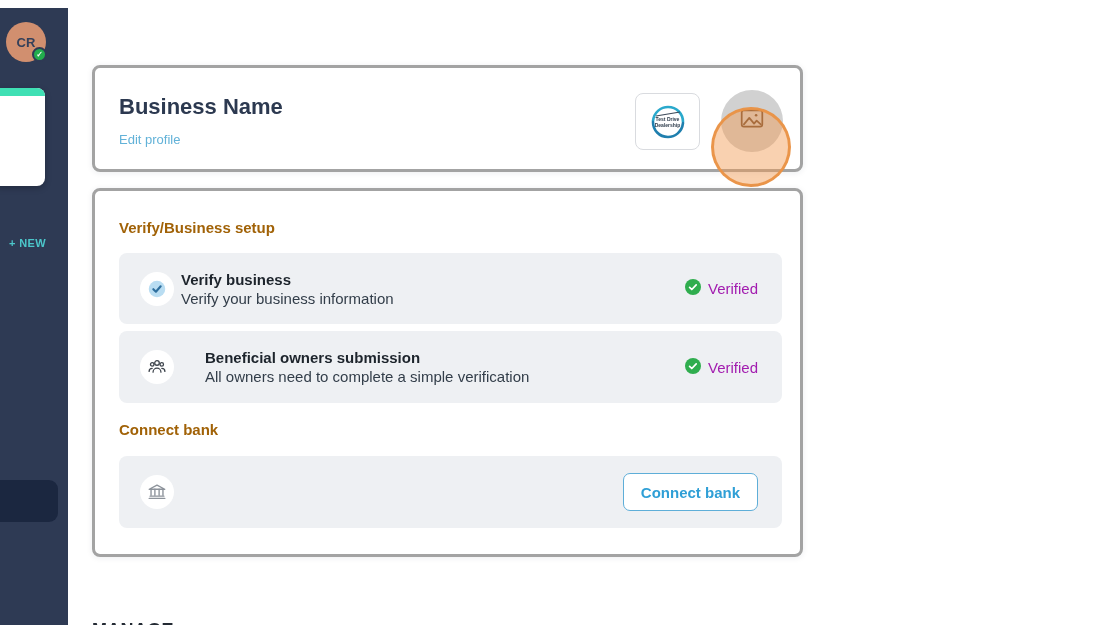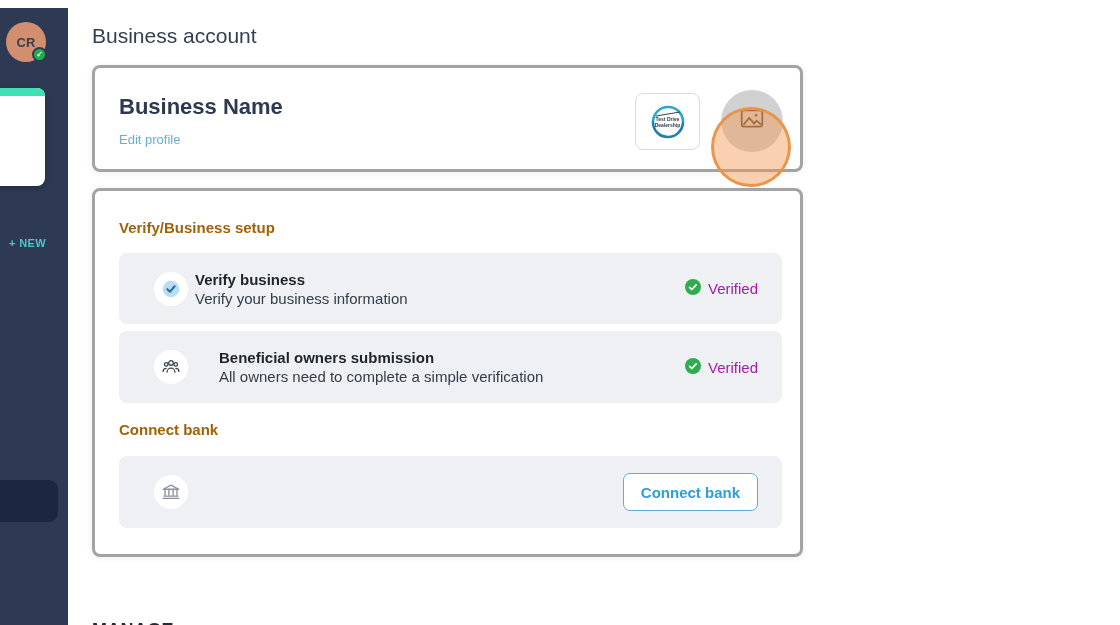--- a/index.html
+++ b/index.html
@@ -73,21 +73,21 @@
     background:rgba(242,154,80,0.45); border:3px solid rgba(234,146,70,0.95);
     pointer-events:none;
   }
 
   .section-title { position:absolute; left:24px; font-size:15px; font-weight:bold; color:#a16207; }
   .st1 { top:28px; }
   .st2 { top:230px; }
 
   .row {
     position:absolute; left:24px; width:663px; background:#eef0f3; border-radius:8px;
-    display:flex; align-items:center;padding-left:14px;
+    display:flex; align-items:center;
   }
   .row1 { top:62px; height:71px; }
   .row2 { top:140px; height:72px;gap:24px; }
   .row3 { top:265px; height:72px; }
   .row-icon {
     width:34px; height:34px; border-radius:50%; background:#fff; margin-left:21px;
     display:flex; align-items:center; justify-content:center; flex:0 0 auto;
   }
   .row-text { margin-left:7px; display:flex; flex-direction:column; line-height:19px; }
   .row-title { font-size:15px; font-weight:bold; color:#1d242c; }
@@ -123,21 +123,20 @@
       <span class="avatar-badge">✓</span>
     </div>
     <div class="mini-card">
       <div class="mini-card-bar"></div>
     </div>
     <button class="new-btn">+ NEW</button>
     <div class="active-item"></div>
   </nav>
 
   <main class="main">
-    <h1 class="page-title">Business account</h1>
 
     <section class="card card1">
       <h2 class="biz-name">Business Name</h2>
       <a class="edit-link">Edit profile</a>
 
       <div class="logo-box">
         <div class="logo-wrap">
           <svg width="44" height="44" viewBox="0 0 44 44">
             <path d="M7 21c1-9 8-14 15-14 9 0 15 7 15 15" stroke="#2aa9cc" stroke-width="2.6" fill="none" stroke-linecap="round"></path>
             <path d="M37 23c-1 9-8 14-15 14-9 0-15-7-15-15" stroke="#1f7fae" stroke-width="2.6" fill="none" stroke-linecap="round"></path>

